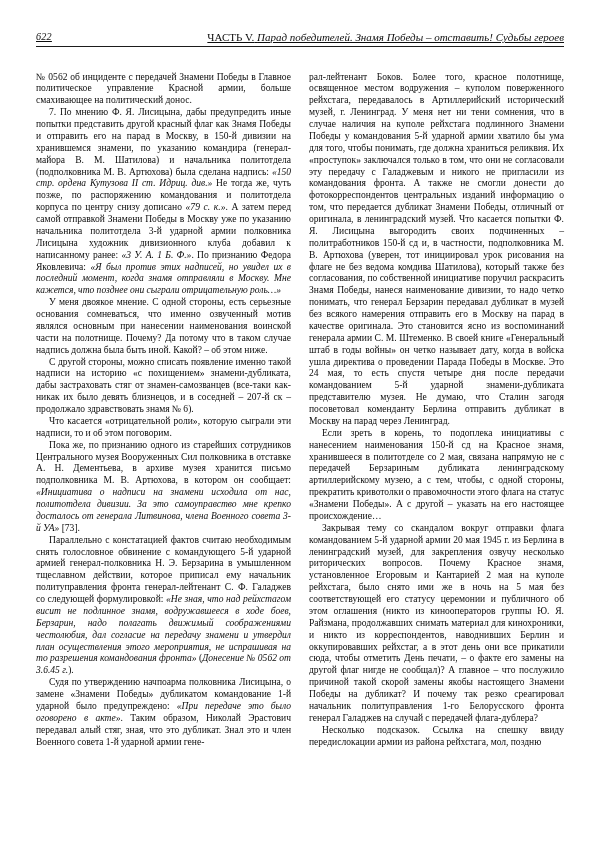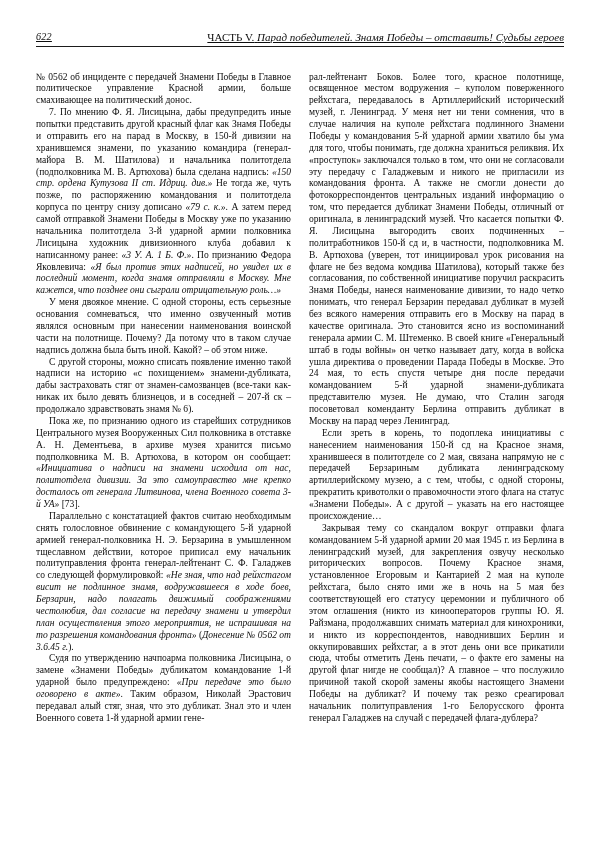--- a/index.html
+++ b/index.html
@@ -97,24 +97,26 @@
       <span class="head-sub">Парад победителей. Знамя Победы – отставить! Судьбы героев</span>
     </span>
   </div>
 
   <div class="columns">
     <div class="col" id="col-left">
         <p class="noindent"><span>№ 0562 об инциденте с передачей Знамени Победы в Главное политическое управление Красной армии, больше смахивающее на политический донос.</span></p>
         <p class="indent"><span>7. По мнению Ф. Я. Лисицына, дабы предупредить иные попытки представить другой красный флаг как Знамя Победы и отправить его на парад в Москву, в 150-й дивизии на хранившемся знамени, по указанию командира (генерал-майора В. М. Шатилова) и начальника политотдела (подполковника М. В. Артюхова) была сделана надпись: </span><span class="it">«150 стр. ордена Кутузова II ст. Идриц. див.»</span><span> Не тогда же, чуть позже, по распоряжению командования и политотдела корпуса по центру снизу дописано </span><span class="it">«79 с. к.»</span><span>. А затем перед самой отправкой Знамени Победы в Москву уже по указанию начальника политотдела 3-й ударной армии полковника Лисицына художник дивизионного клуба добавил к написанному ранее: </span><span class="it">«3 У. А. 1 Б. Ф.»</span><span>. По признанию Федора Яковлевича: </span><span class="it">«Я был против этих надписей, но увидел их в последний момент, когда знамя отправляли в Москву. Мне кажется, что позднее они сыграли отрицательную роль…»</span></p>
         <p class="indent"><span>У меня двоякое мнение. С одной стороны, есть серьезные основания сомневаться, что именно озвученный мотив являлся основным при нанесении наименования воинской части на полотнище. Почему? Да потому что в таком случае надпись должна была быть иной. Какой? – об этом ниже.</span></p>
         <p class="indent"><span>С другой стороны, можно списать появление именно такой надписи на историю «с похищением» знамени-дубликата, дабы застраховать стяг от знамен-самозванцев (все-таки как-никак их было девять близнецов, и в соседней – 207-й ск – продолжало здравствовать знамя № 6).</span></p>
+        <p class="indent"><span>Что касается «отрицательной роли», которую сыграли эти надписи, то и об этом поговорим.</span></p>
         <p class="indent"><span>Пока же, по признанию одного из старейших сотрудников Центрального музея Вооруженных Сил полковника в отставке А. Н. Дементьева, в архиве музея хранится письмо подполковника М. В. Артюхова, в котором он сообщает: </span><span class="it">«Инициатива о надписи на знамени исходила от нас, политотдела дивизии. За это самоуправство мне крепко досталось от генерала Литвинова, члена Военного совета 3-й УА»</span><span> [73].</span></p>
         <p class="indent"><span>Параллельно с констатацией фактов считаю необходимым снять голословное обвинение с командующего 5-й ударной армией генерал-полковника Н. Э. Берзарина в умышленном тщеславном действии, которое приписал ему начальник политуправления фронта генерал-лейтенант С. Ф. Галаджев со следующей формулировкой: </span><span class="it">«Не зная, что над рейхстагом висит не подлинное знамя, водружавшееся в ходе боев, Берзарин, надо полагать движимый соображениями честолюбия, дал согласие на передачу знамени и утвердил план осуществления этого мероприятия, не испрашивая на то разрешения командования фронта»</span><span> (</span><span class="it">Донесение № 0562 от 3.6.45 г.</span><span>).</span></p>
         <p class="indent"><span>Судя по утверждению начпоарма полковника Лисицына, о замене «Знамени Победы» дубликатом командование 1-й ударной было предупреждено: </span><span class="it">«При передаче это было оговорено в акте»</span><span>. Таким образом, Николай Эрастович передавал алый стяг, зная, что это дубликат. Знал это и член Военного совета 1-й ударной армии гене-</span></p>
       </div>
     <div class="col" id="col-right">
         <p class="noindent"><span>рал-лейтенант Боков. Более того, красное полотнище, освященное местом водружения – куполом поверженного рейхстага, передавалось в Артиллерийский исторический музей, г. Ленинград. У меня нет ни тени сомнения, что в случае наличия на куполе рейхстага подлинного Знамени Победы у командования 5-й ударной армии хватило бы ума для того, чтобы понимать, где должна храниться реликвия. Их «проступок» заключался только в том, что они не согласовали эту передачу с Галаджевым и никого не пригласили из командования фронта. А также не смогли донести до фотокорреспондентов центральных изданий информацию о том, что передается дубликат Знамени Победы, отличный от оригинала, в ленинградский музей. Что касается попытки Ф. Я. Лисицына выгородить своих подчиненных – политработников 150-й сд и, в частности, подполковника М. В. Артюхова (уверен, тот инициировал урок рисования на флаге не без ведома комдива Шатилова), который также без согласования, по собственной инициативе поручил раскрасить Знамя Победы, нанеся наименование дивизии, то надо четко понимать, что генерал Берзарин передавал дубликат в музей без всякого намерения отправить его в Москву на парад в качестве оригинала. Это становится ясно из воспоминаний генерала армии С. М. Штеменко. В своей книге «Генеральный штаб в годы войны» он четко называет дату, когда в войска ушла директива о проведении Парада Победы в Москве. Это 24 мая, то есть спустя четыре дня после передачи командованием 5-й ударной знамени-дубликата представителю музея. Не думаю, что Сталин загодя посоветовал коменданту Берлина отправить дубликат в Москву на парад через Ленинград.</span></p>
         <p class="indent"><span>Если зреть в корень, то подоплека инициативы с нанесением наименования 150-й сд на Красное знамя, хранившееся в политотделе со 2 мая, связана напрямую не с передачей Берзариным дубликата ленинградскому артиллерийскому музею, а с тем, чтобы, с одной стороны, прекратить кривотолки о правомочности этого флага на статус «Знамени Победы». А с другой – указать на его настоящее происхождение…</span></p>
         <p class="indent"><span>Закрывая тему со скандалом вокруг отправки флага командованием 5-й ударной армии 20 мая 1945 г. из Берлина в ленинградский музей, для закрепления озвучу несколько риторических вопросов. Почему Красное знамя, установленное Егоровым и Кантарией 2 мая на куполе рейхстага, было снято ими же в ночь на 5 мая без соответствующей его статусу церемонии и публичного об этом оглашения (никто из кинооператоров группы Ю. Я. Райзмана, продолжавших снимать материал для кинохроники, и никто из корреспондентов, наводнивших Берлин и оккупировавших рейхстаг, а в этот день они все прикатили сюда, чтобы отметить День печати, – о факте его замены на другой флаг нигде не сообщал)? А главное – что послужило причиной такой скорой замены якобы настоящего Знамени Победы на дубликат? И почему так резко среагировал начальник политуправления 1-го Белорусского фронта генерал Галаджев на случай с передачей флага-дублера?</span></p>
+        <p class="indent"><span>Несколько подсказок. Ссылка на спешку ввиду передислокации армии из района рейхстага, мол, поздню</span></p>
       </div>
   </div>
 
 </div>
 
 </body></html>

